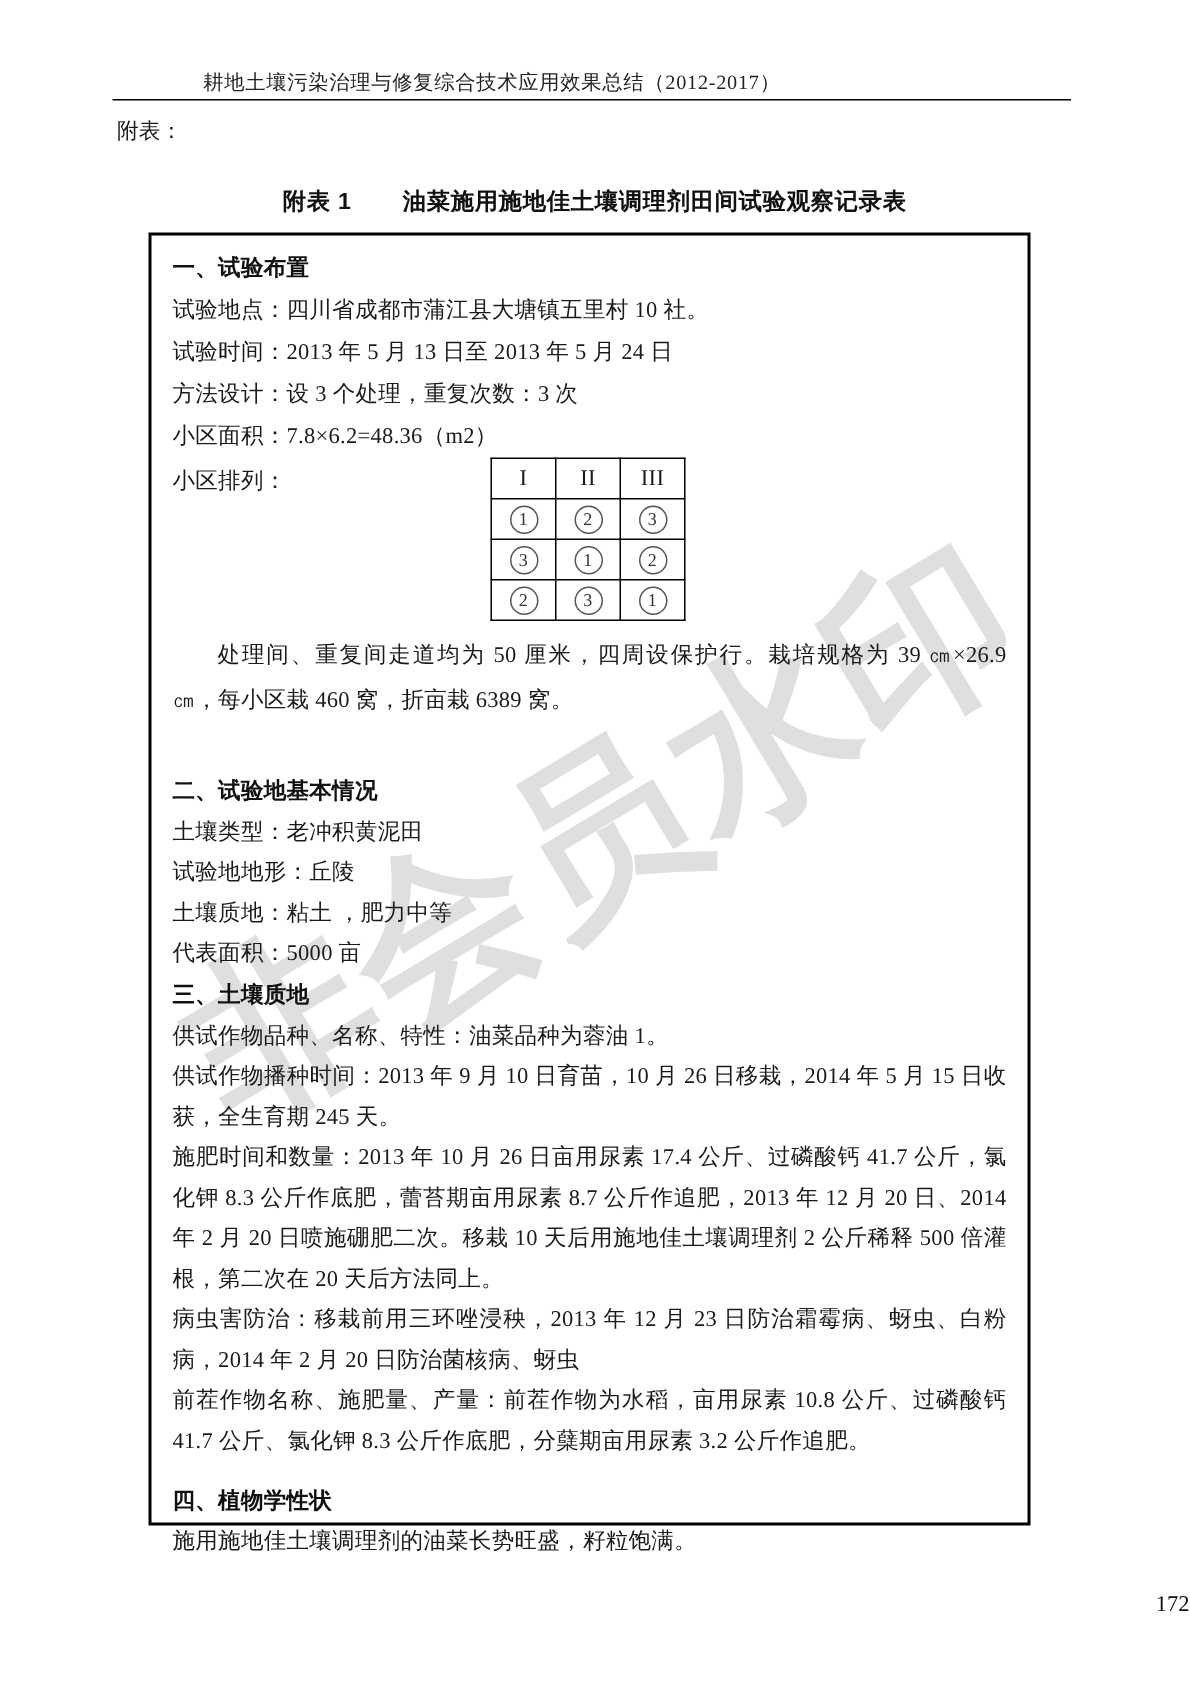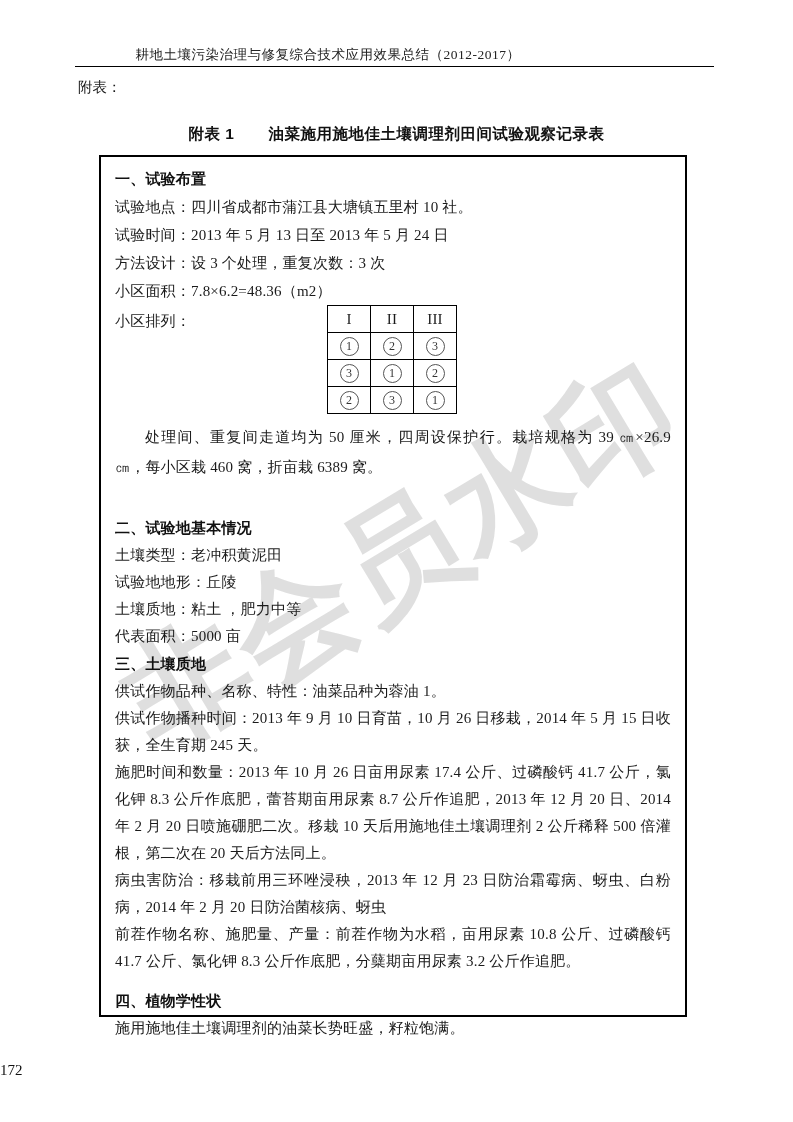--- a/index.html
+++ b/index.html
@@ -67,21 +67,21 @@
     border-radius:50%;line-height:16px;text-align:center;
     font-size:12px;color:#333;
   }
   .after-note{
     margin-top:8px;line-height:30px;text-indent:2em;text-align:justify;
   }
   .gap-lg{height:32px;}
   .gap-sm{height:12px;}
   .para{line-height:27px;text-align:justify;}
   .page-number{
-    position:absolute;top:1062px;left:0;width:793px;text-align:left;
+    position:absolute;top:1062px;left:0;width:793px;text-align:right;
     font-size:15px;color:#111;z-index:1;
   }
 </style>
 </head>
 <body>
 
 <div class="watermark">非会员水印</div>
 
 <div class="running-header">耕地土壤污染治理与修复综合技术应用效果总结（2012-2017）</div>
 <div class="header-rule"></div>

